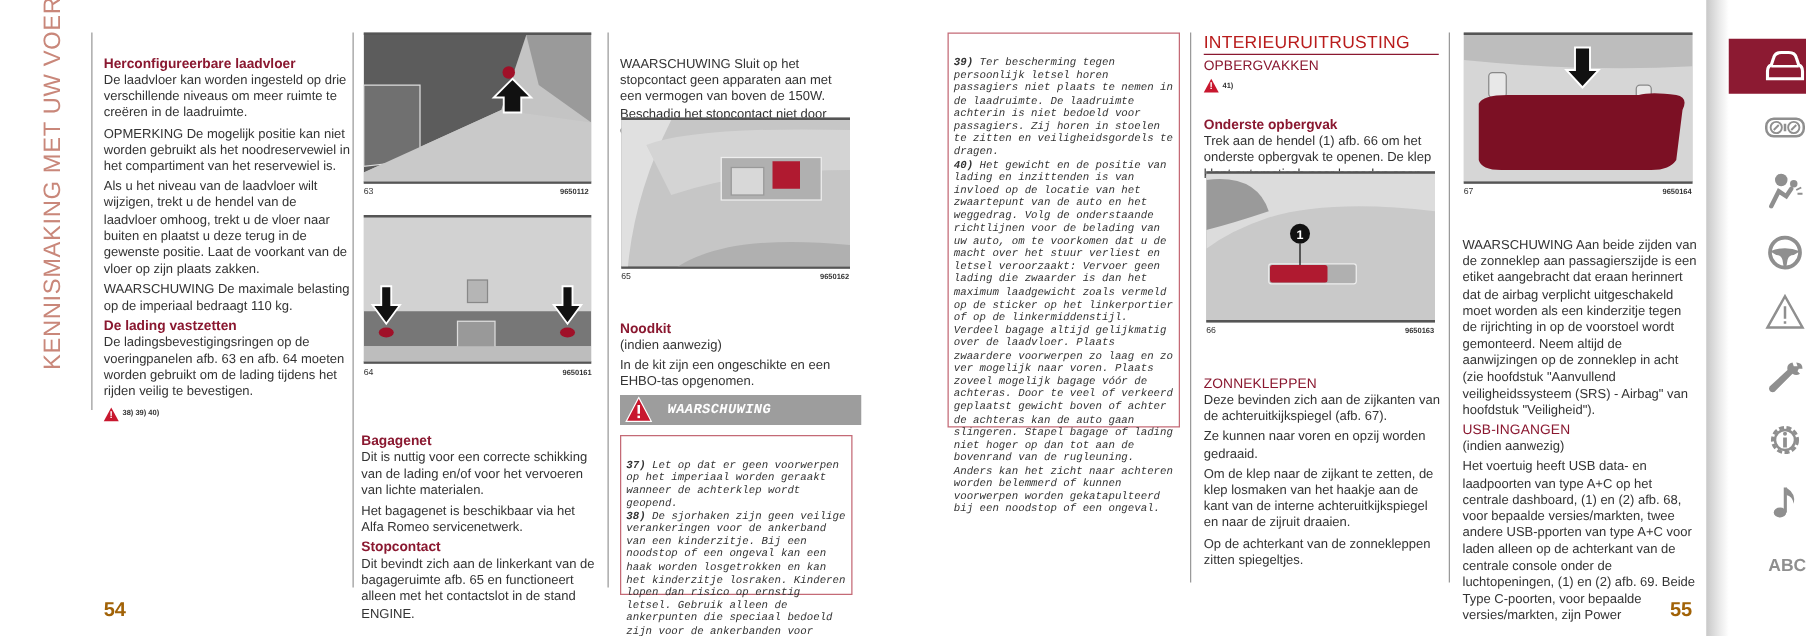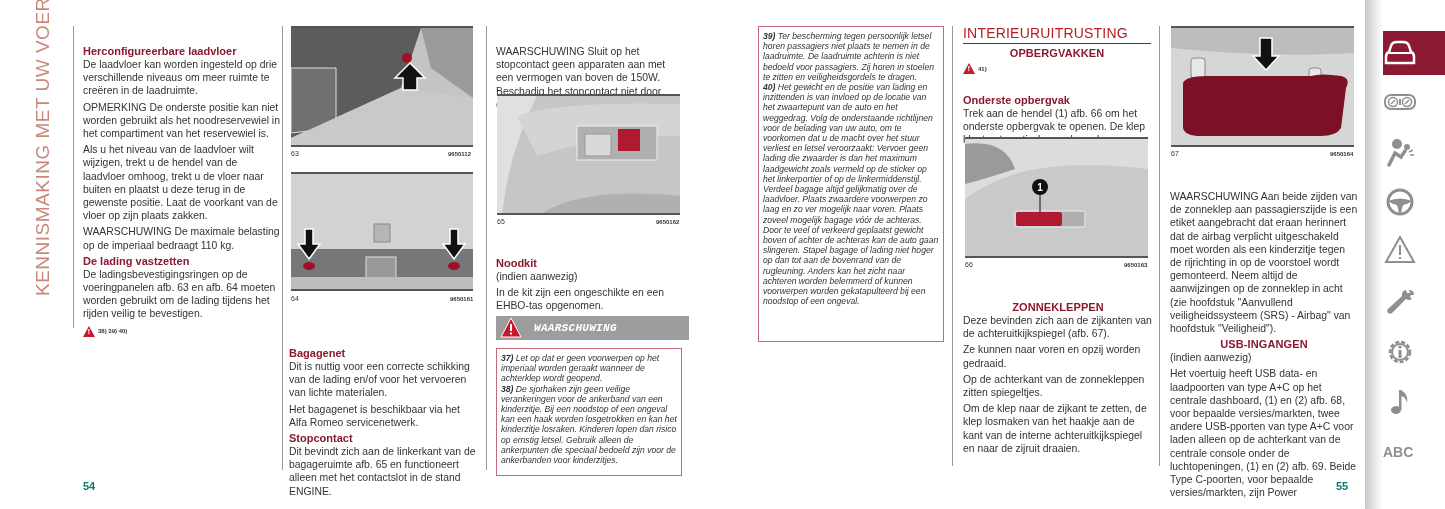--- a/index.html
+++ b/index.html
@@ -2,55 +2,55 @@
 <html><head>
 <meta charset="utf-8">
 <style>
   * { box-sizing: border-box; margin: 0; padding: 0; }
   html, body { width: 1445px; height: 509px; background: #fff; overflow: hidden; }
   body { position: relative; font-family: "Liberation Sans", sans-serif; color: #2b2b2b; }
   .abs { position: absolute; }
   .txt { font-size: 10.4px; line-height: 13.2px; color: #333; margin-top: 20px; }
   .txt p { margin-bottom: 3px; }
   .h-red { color: #8a1830; font-weight: bold; font-size: 11px; line-height: 13px; }
-  .h-cap { color: #8a1830; font-weight: bold; font-size: 11px; line-height: 13px; letter-spacing: 0.1px; text-align: center; }
+  .h-cap { color: #8a1830; font-weight: normal; font-size: 11px; line-height: 13px; letter-spacing: 0.1px; }
   .vline { position: absolute; width: 1px; background: #9a9a9a; }
   .side-label { position: absolute; left: 32px; top: 26px; width: 22px; height: 270px; }
   .side-label span { position: absolute; left: 0; top: 270px; transform-origin: 0 0; transform: rotate(-90deg); white-space: nowrap; font-size: 19px; letter-spacing: 0.5px; color: #c9877a; font-weight: 300; }
   .fig { position: absolute; background: #bdbdbd; border-top: 2px solid #555; border-bottom: 2px solid #555; overflow: hidden; }
   .fig-cap { position: absolute; font-size: 7px; color: #333; }
   .fig-code { position: absolute; font-size: 6px; color: #333; font-weight: bold; }
   .warn-ref { display: flex; align-items: center; gap: 3px; font-size: 6px; font-weight: bold; color: #333; }
   .tri { width: 0; height: 0; border-left: 6px solid transparent; border-right: 6px solid transparent; border-bottom: 11px solid #c8172e; position: relative; }
   .tri::after { content: "!"; position: absolute; left: -1.5px; top: 1px; color: #fff; font-size: 8px; font-weight: bold; line-height: 10px; }
   .warn-bar { position: absolute; background: #9d9d9d; height: 24px; display: flex; align-items: center; }
   .warn-bar .bar-title { color: #fff; font-weight: bold; font-style: italic; font-size: 11px; margin-left: 38px; letter-spacing: 0.3px; }
   .warn-tri-big { position: absolute; left: 4px; top: 1px; width: 22px; height: 22px; }
-  .note-box { position: absolute; border: 1.5px solid #c46a76; padding: 4px 4px; font-style: italic; font-size: 8.6px; line-height: 10.2px; color: #333; }
+  .note-box { position: absolute; border: 1.5px solid #c46a76; padding: 18px 4px; font-style: italic; font-size: 8.6px; line-height: 10.2px; color: #333; font-family: Liberation Mono, monospace; }
   .note-box b { font-style: italic; }
-  .page-num { position: absolute; font-weight: bold; font-size: 11px; color: #0f766e; }
+  .page-num { position: absolute; font-weight: bold; font-size: 16px; color: #a16207; }
   .sidebar { position: absolute; left: 1365px; top: 0; width: 80px; height: 509px; background: linear-gradient(to right, #c8c8c8 0px, #e8e8e8 10px, #ffffff 18px); }
-  .side-item { position: absolute; left: 18px; width: 62px; height: 44px; display: flex; align-items: center; justify-content: flex-start; }
+  .side-item { position: absolute; left: 18px; width: 62px; height: 44px; display: flex; align-items: center; justify-content: flex-end; }
   .side-item.active { background: #8c1a32; }
   .side-item svg { width: 34px; height: 30px; }
   .abc { font-weight: bold; font-size: 14px; color: #8f8f8f; }
   .title-big { color: #b91c1c; font-weight: normal; font-size: 14px; letter-spacing: 0.2px; }
 </style>
 </head>
 <body>
 
 <div class="side-label">
   <span>KENNISMAKING MET UW VOERTUIG</span>
 </div>
 <div class="vline" style="left:73px; top:26px; height:302px;"></div>
 
 <div class="abs txt" style="left:83px; top:25px; width:198px;">
   <div class="h-red">Herconfigureerbare laadvloer</div>
   <p>De laadvloer kan worden ingesteld op drie verschillende niveaus om meer ruimte te creëren in de laadruimte.</p>
-  <p>OPMERKING De onderste positie kan niet worden gebruikt als het noodreservewiel in het compartiment van het reservewiel is.</p>
+  <p>OPMERKING De mogelijk positie kan niet worden gebruikt als het noodreservewiel in het compartiment van het reservewiel is.</p>
   <p>Als u het niveau van de laadvloer wilt wijzigen, trekt u de hendel van de laadvloer omhoog, trekt u de vloer naar buiten en plaatst u deze terug in de gewenste positie. Laat de voorkant van de vloer op zijn plaats zakken.</p>
   <p>WAARSCHUWING De maximale belasting op de imperiaal bedraagt 110 kg.</p>
   <div class="h-red" style="margin-top:2px;">De lading vastzetten</div>
   <p>De ladingsbevestigingsringen op de voeringpanelen afb. 63 en afb. 64 moeten worden gebruikt om de lading tijdens het rijden veilig te bevestigen.</p>
   <div class="warn-ref" style="margin-top:4px;">
     <span class="tri"></span>
     <span>38) 39) 40)</span>
   </div>
 </div>
 
@@ -168,22 +168,22 @@
     <text x="75" y="52" text-anchor="middle" fill="#fff" font-size="10" font-weight="bold" font-family="Liberation Sans, sans-serif">1</text>
   </svg>
 </div>
 <div class="fig-cap" style="left:965px; top:261px;">66</div>
 <div class="fig-code" style="left:1124px; top:262px;">9650163</div>
 
 <div class="abs txt" style="left:963px; top:281px; width:190px;">
   <div class="h-cap">ZONNEKLEPPEN</div>
   <p>Deze bevinden zich aan de zijkanten van de achteruitkijkspiegel (afb. 67).</p>
   <p>Ze kunnen naar voren en opzij worden gedraaid.</p>
+  <p>Om de klep naar de zijkant te zetten, de klep losmaken van het haakje aan de kant van de interne achteruitkijkspiegel en naar de zijruit draaien.</p>
   <p>Op de achterkant van de zonnekleppen zitten spiegeltjes.</p>
-  <p>Om de klep naar de zijkant te zetten, de klep losmaken van het haakje aan de kant van de interne achteruitkijkspiegel en naar de zijruit draaien.</p>
 </div>
 
 <div class="vline" style="left:1159px; top:26px; height:440px;"></div>
 
 <div class="fig" style="left:1171px; top:26px; width:183px; height:121px;">
   <svg width="183" height="121" viewBox="0 0 183 121">
     <rect width="183" height="121" fill="#d6d6d6"></rect>
     <path d="M0 0 H183 V25 Q100 30 0 20 Z" fill="#bdbdbd"></path>
     <rect x="20" y="30" width="14" height="20" rx="3" fill="#e8e8e8" stroke="#888"></rect>
     <rect x="138" y="40" width="12" height="14" rx="3" fill="#e8e8e8" stroke="#888"></rect>

